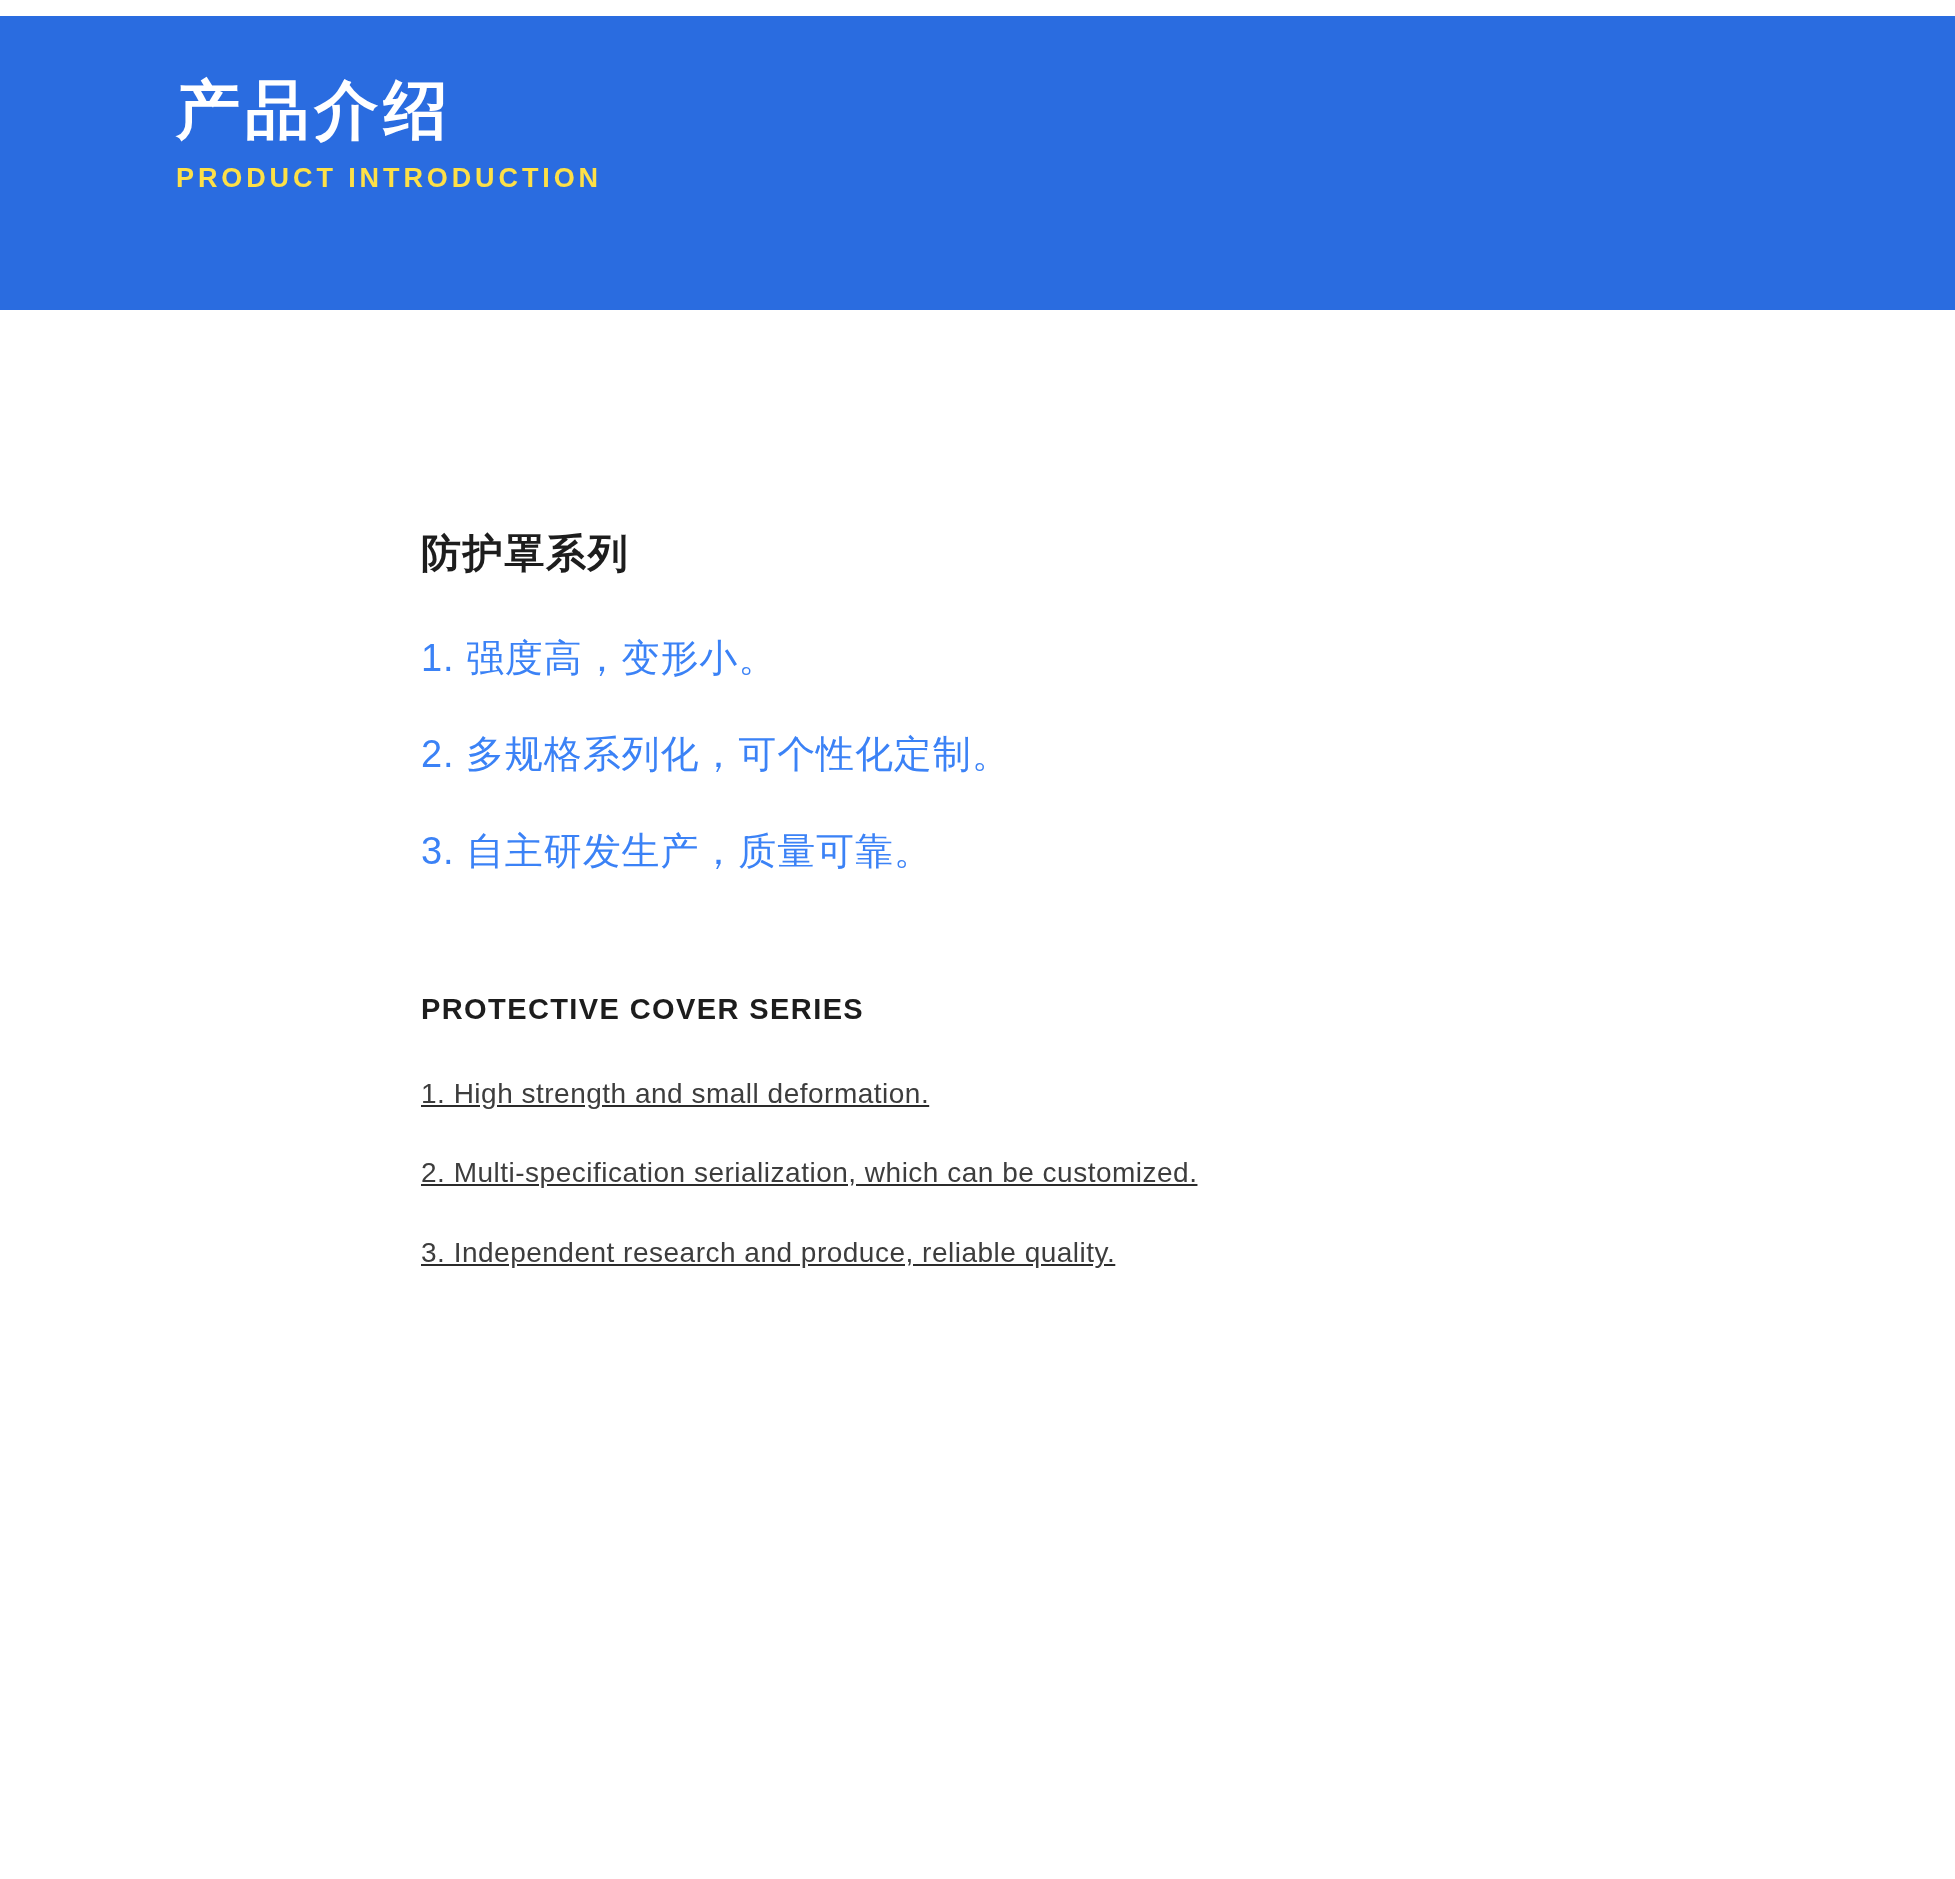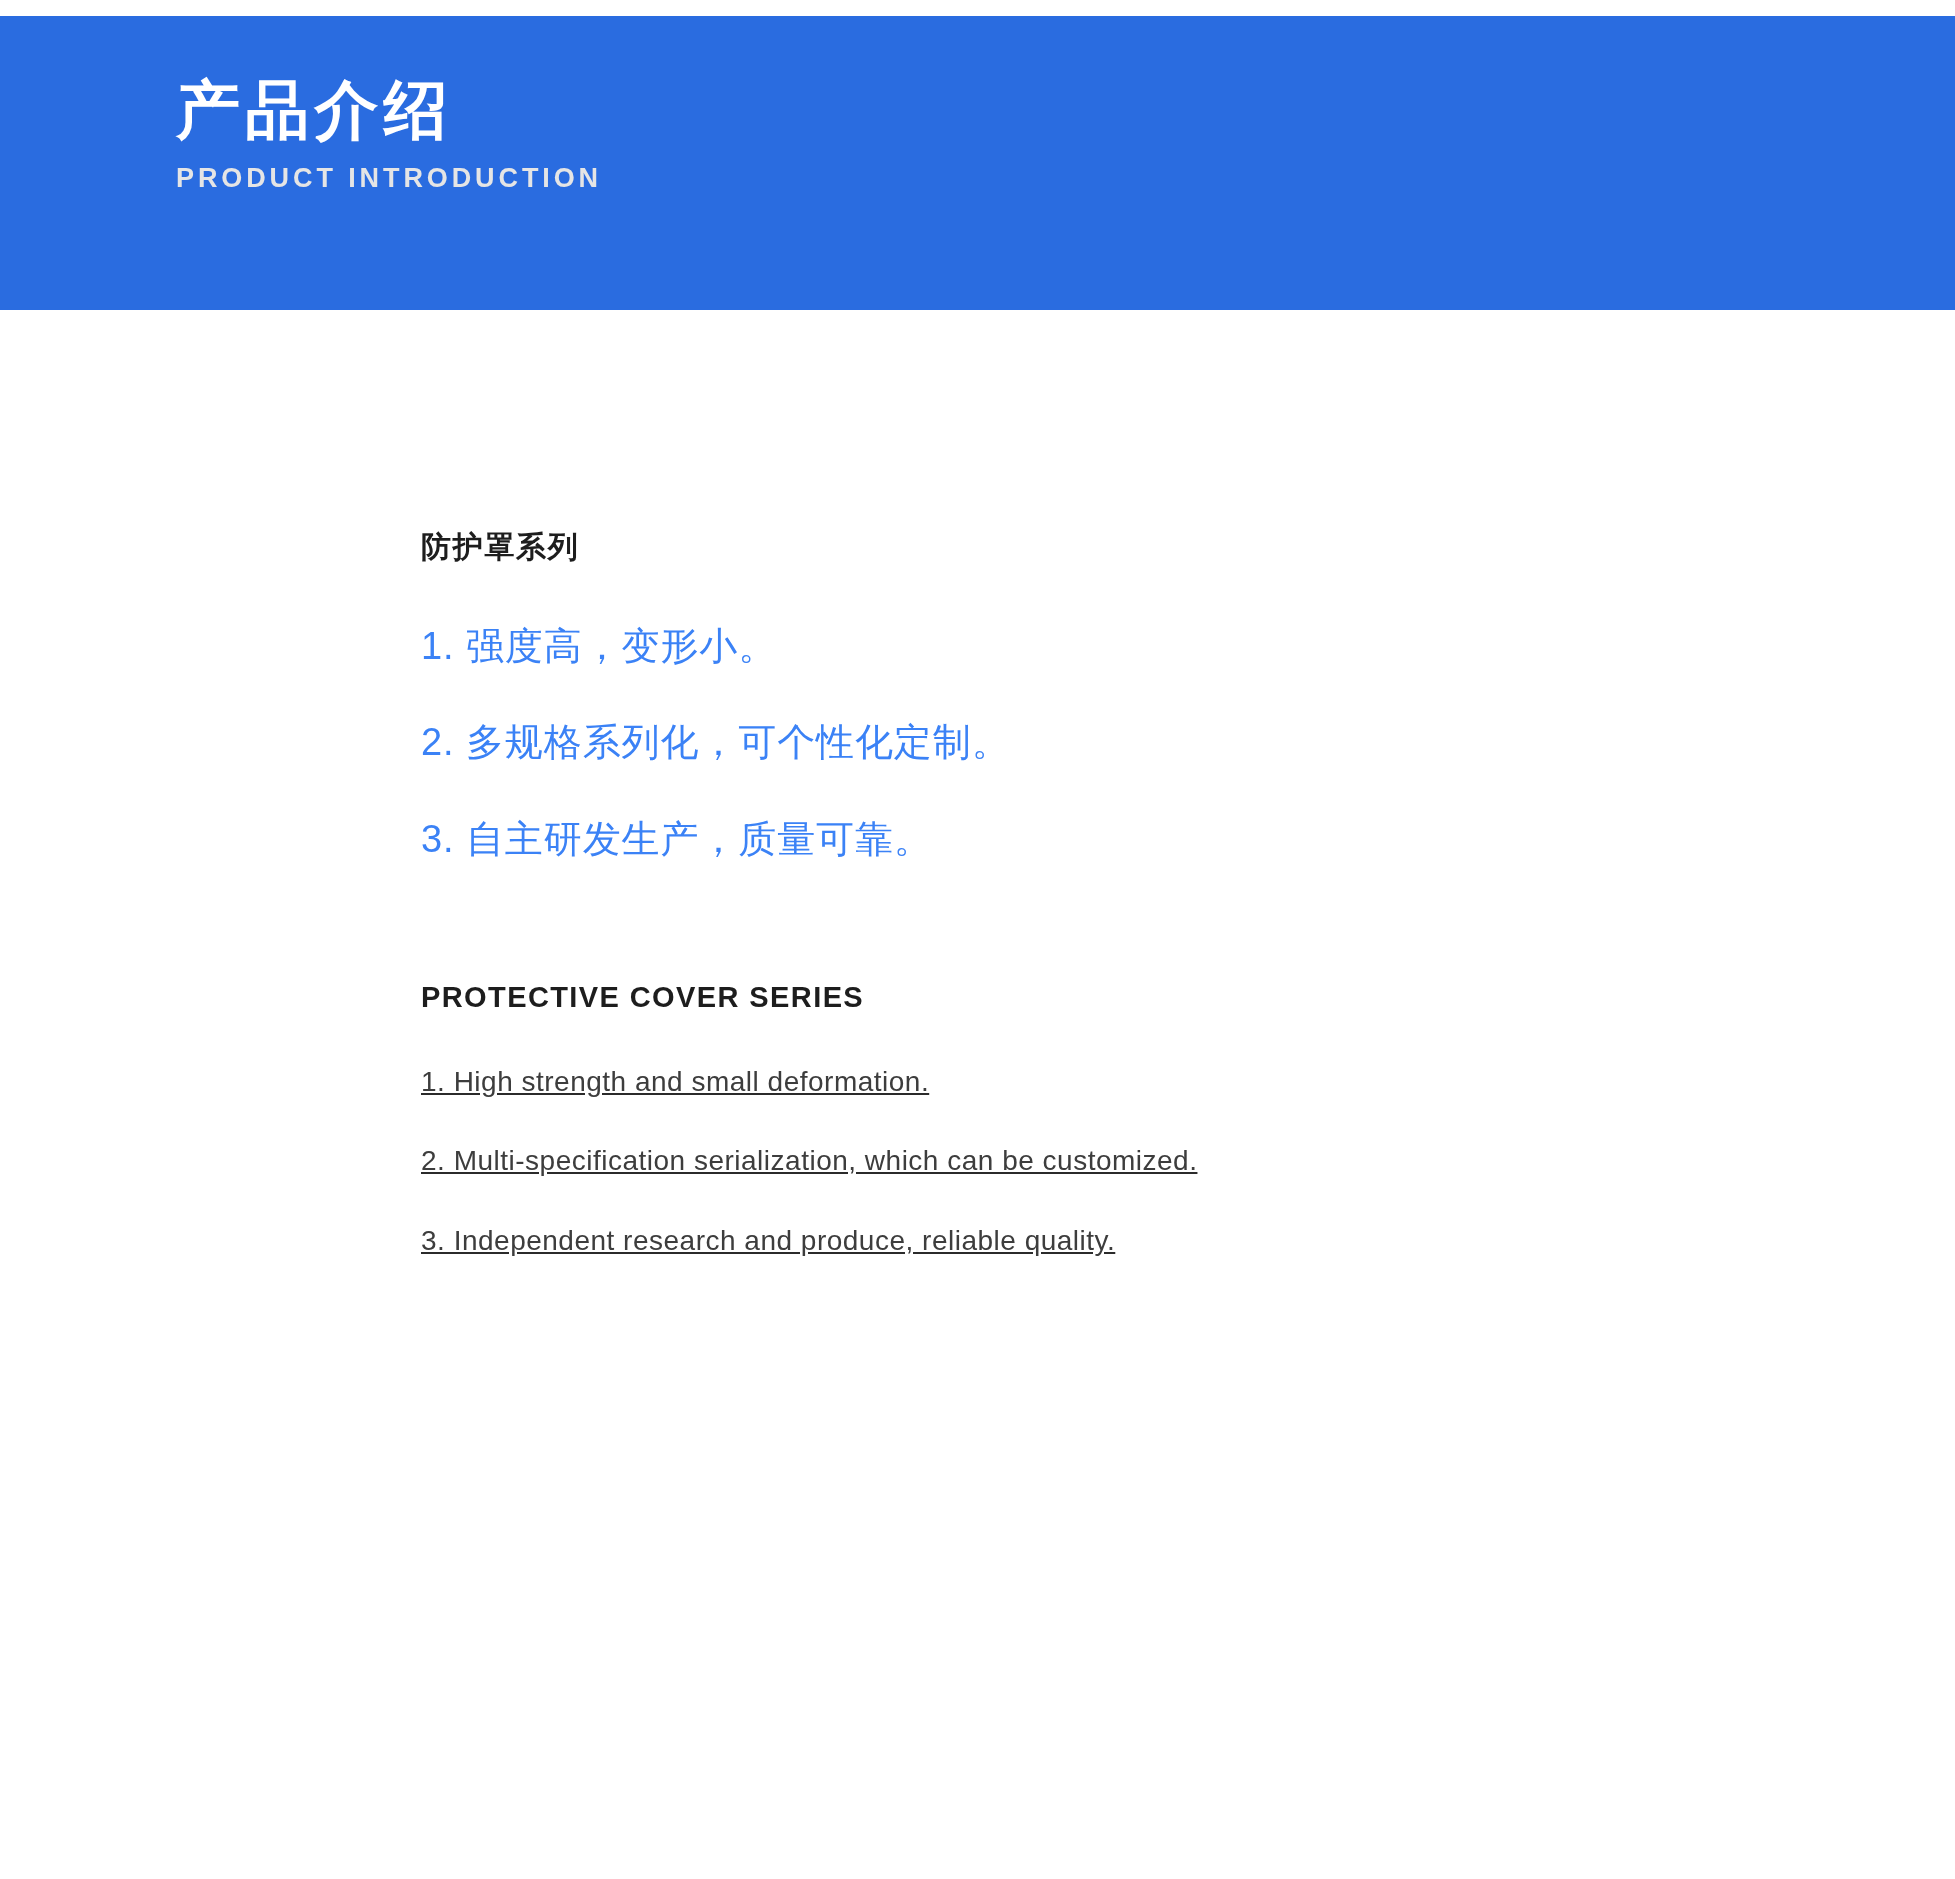--- a/index.html
+++ b/index.html
@@ -46,35 +46,35 @@
     color: #ffffff;
     line-height: 1.1;
     margin: 0;
     white-space: nowrap;
   }
   .header-title-en {
     margin-top: 19px;
     font-size: 27px;
     font-weight: 700;
     letter-spacing: 3.9px;
-    color: #e5e5e5;
+    color: #fde047;
     line-height: 1.1;
     white-space: nowrap;
   }
 
   
   .content {
     position: absolute;
     left: 421px;
     top: 513px;
     width: 1304px;
   }
 
   .section-title-cn {
-    font-size: 30px;
+    font-size: 40px;
     font-weight: 700;
     color: #1d1d1d;
     letter-spacing: 1.7px;
     margin: 0 0 56px 0;
     line-height: 1.2;
   }
 
   ul.list-cn, ul.list-en {
     list-style: none;
     margin: 0;

